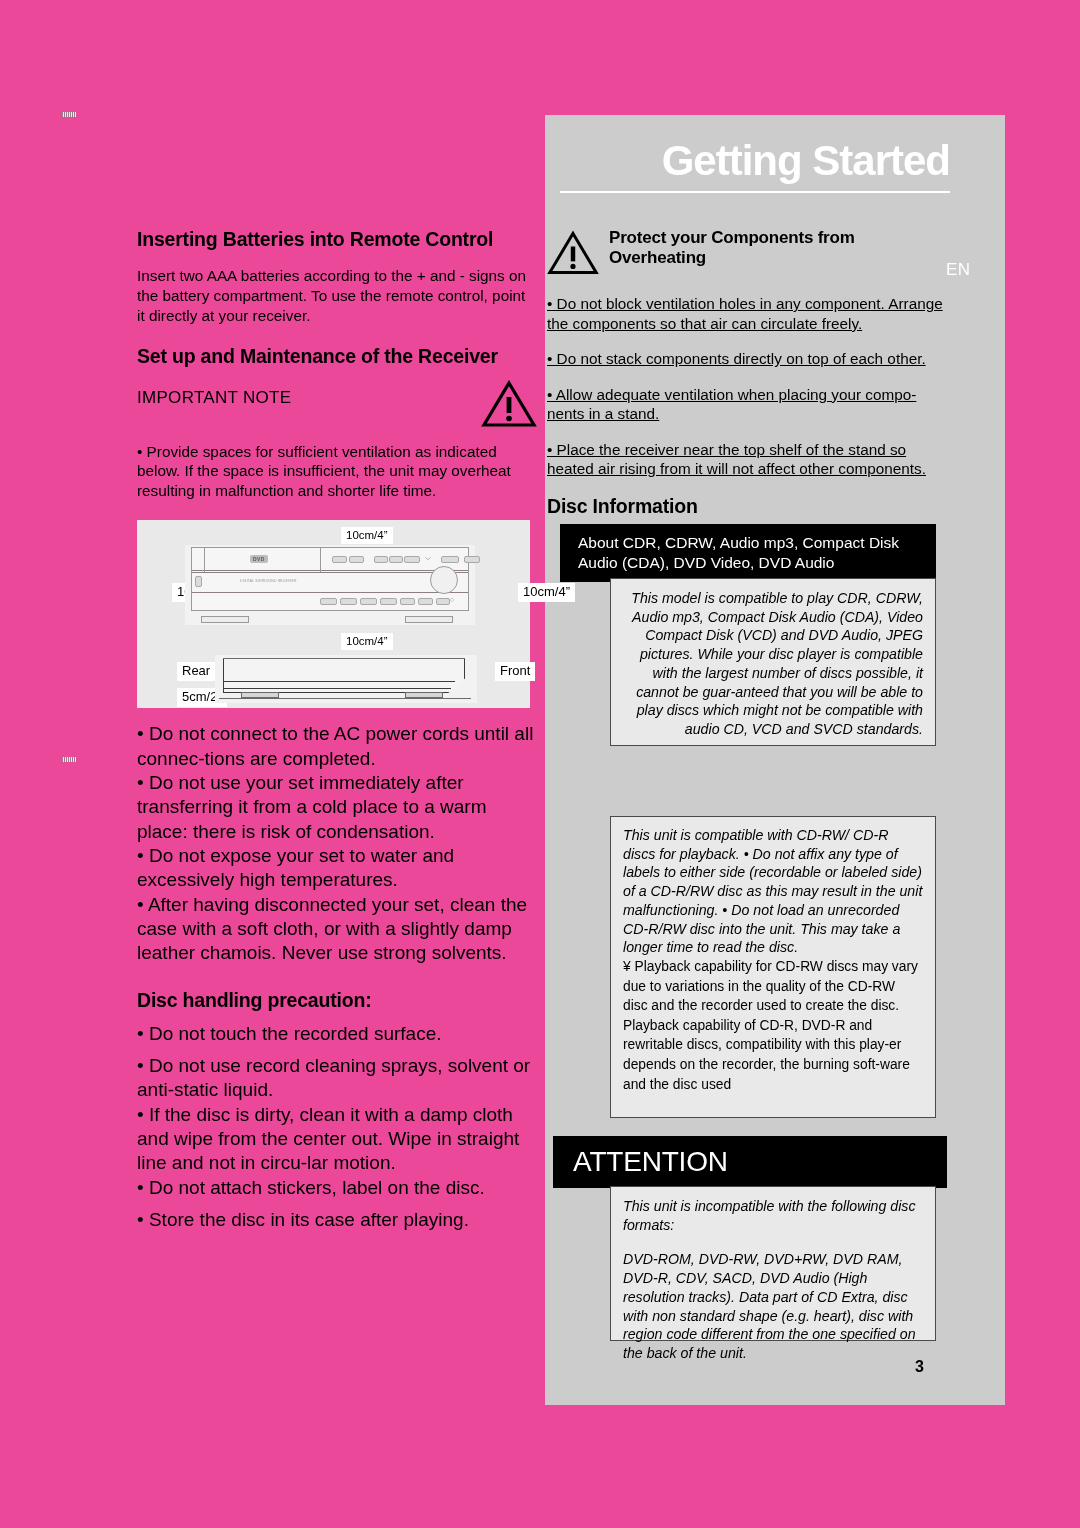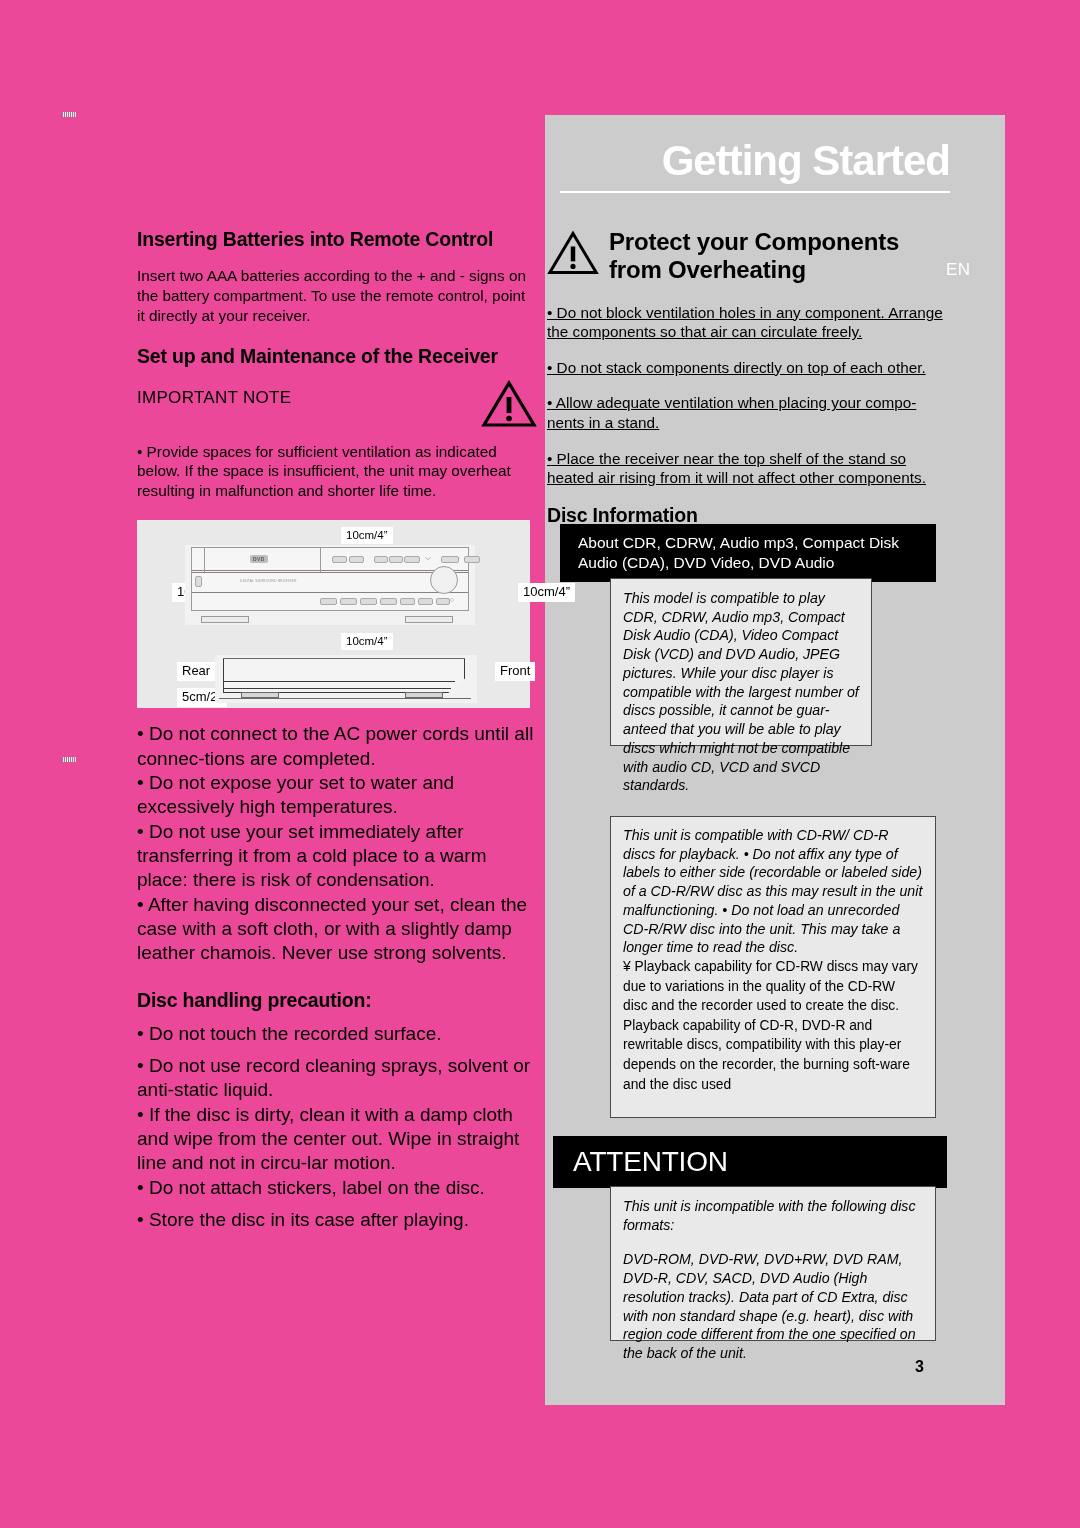--- a/index.html
+++ b/index.html
@@ -233,21 +233,21 @@
     top: 228px;
     width: 400px;
   }
   .warn-head-row {
     display: flex;
     align-items: flex-start;
     gap: 10px;
     margin-bottom: 18px;
   }
   .warn-head-row h2 {
-    font-size: 24px;
+    font-size: 17px;
     font-weight: bold;
     margin: 0;
     line-height: 1.18;
     letter-spacing: -0.2px;
   }
   .r-bullets {
     font-size: 15.3px;
     line-height: 1.28;
     text-decoration: underline;
   }
@@ -280,22 +280,23 @@
     border: 1px solid #4a4a4a;
     box-sizing: border-box;
     font-style: italic;
     font-size: 14.2px;
     line-height: 1.32;
     padding: 10px 12px 12px 12px;
   }
   .ib-disc {
     left: 610px;
     top: 578px;
-    width: 262px;
+    width: 326px;
     height: 168px;
+    text-align: right;
   }
 
   .black-band {
     position: absolute;
     background: #000;
     color: #fff;
     box-sizing: border-box;
     display: flex;
     align-items: center;
   }
@@ -440,22 +441,22 @@
         <div class="us-line" style="top:26px;"></div>
         <div class="us-line" style="top:33px; width:228px;"></div>
         <div class="us-foot" style="left:26px; top:37px; width:36px;"></div>
         <div class="us-foot" style="left:190px; top:37px; width:36px;"></div>
         <div class="us-ground" style="top:43px;"></div>
       </div>
     </div>
 
     <div class="bullets">
       <p>• Do not connect to the AC power cords until  all connec-tions are completed.</p>
+      <p>• Do not use your set immediately after transferring it from a cold place to a warm place:  there is risk of condensation.</p>
       <p>• Do not expose your set to water and excessively high temperatures.</p>
-      <p>• Do not use your set immediately after transferring it from a cold place to a warm place:  there is risk of condensation.</p>
       <p>•  After having disconnected your set, clean the case with a soft cloth, or with a slightly damp leather chamois. Never use strong solvents.</p>
     </div>
 
     <h2 class="sec-head" style="margin-top:24px; margin-bottom:10px;">Disc handling precaution:</h2>
 
     <div class="bullets">
       <p class="sp">• Do not touch the recorded surface.</p>
       <p>• Do not use record cleaning sprays, solvent or anti-static liquid.</p>
       <p>• If the disc is dirty, clean it with a damp cloth and wipe from the center out. Wipe in straight line and not in circu-lar motion.</p>
       <p class="sp">• Do not attach stickers, label on the disc.</p>

